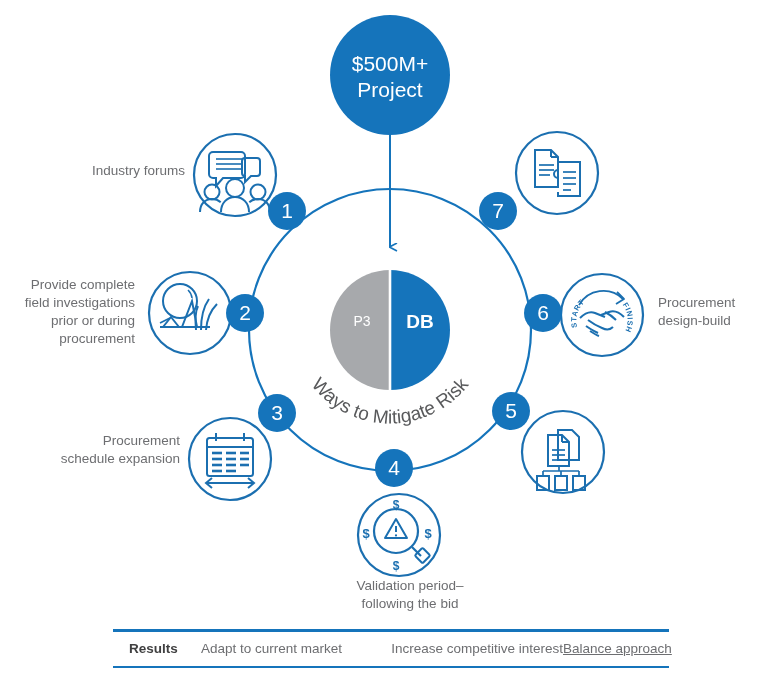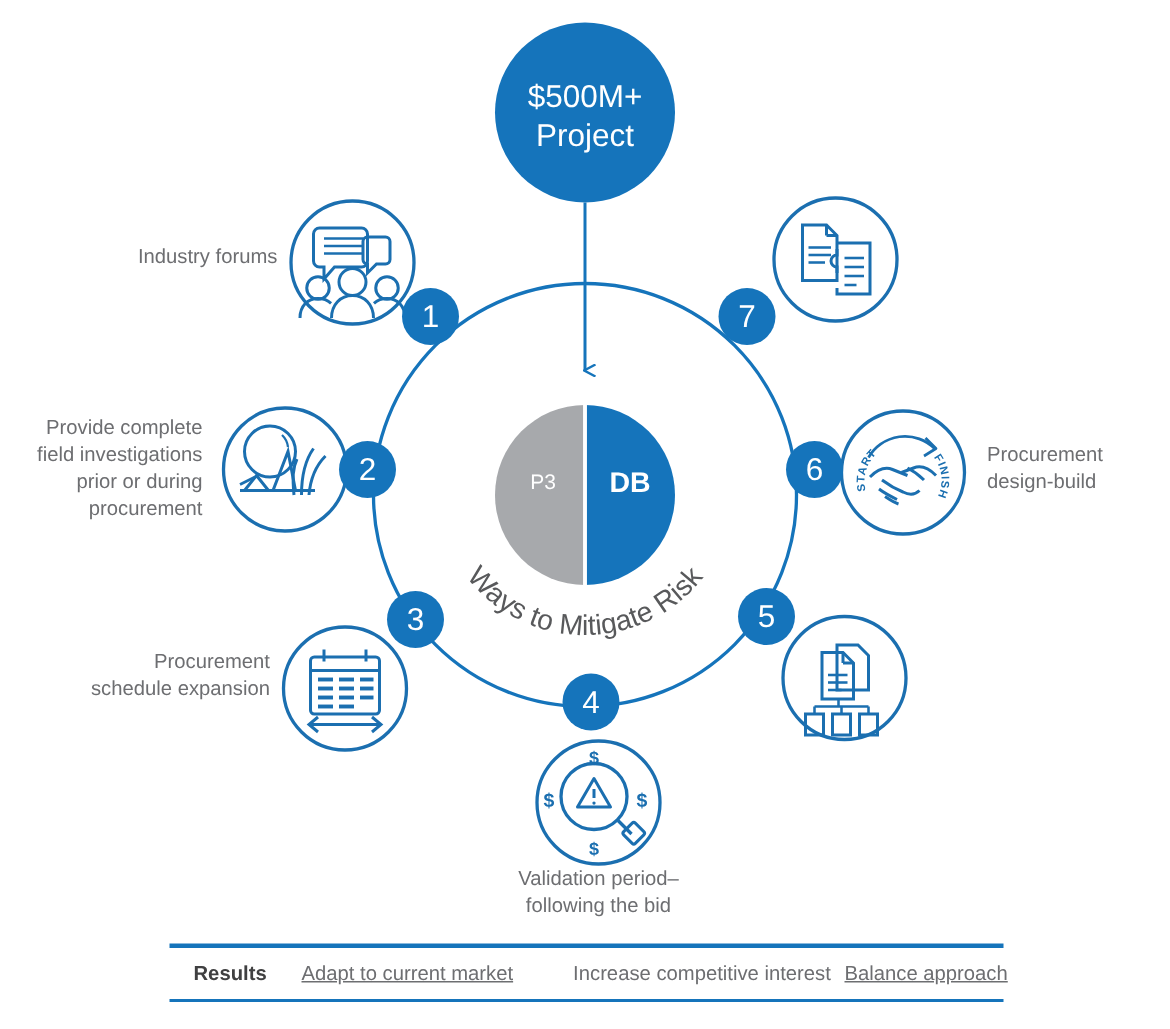--- a/index.html
+++ b/index.html
@@ -38,22 +38,22 @@
     margin-left:16px;
   }
   .results-title{
     font-size:13.5px;font-weight:bold;color:#404041;
     width:72px;flex:0 0 auto;
   }
   .results-item{
     font-size:13.5px;color:#6d6e71;
     flex:0 0 auto;
   }
-  .ri1{width:172px;text-align:left;text-decoration:underline;}
-  .ri2{width:190px;text-align:center;}
+  .ri1{width:172px;text-align:left;}
+  .ri2{width:190px;text-align:right;}
   .ri3{width:auto;text-align:left;text-decoration:underline;}
 </style>
 </head>
 <body>
 
 <div id="stage">
 
   <svg id="diagram" viewBox="0 0 780 686">
     <defs>
       <marker id="arrowDown" markerWidth="9" markerHeight="9" refX="4.5" refY="7.5" orient="auto" markerUnits="userSpaceOnUse">
@@ -269,21 +269,21 @@
   <div class="lbl right" style="left:30px;top:162px;width:155px;">Industry forums</div>
 
   <div class="lbl right" style="left:5px;top:276px;width:130px;">Provide complete
 field investigations
 prior or during
 procurement</div>
 
   <div class="lbl right" style="left:40px;top:432px;width:140px;">Procurement
 schedule expansion</div>
 
-  <div class="lbl center" style="left:314px;top:577px;width:170px;">Validation period–
+  <div class="lbl center" style="left:325px;top:577px;width:170px;">Validation period–
 following the bid</div>
 
 
   <div class="lbl left" style="left:658px;top:294px;width:110px;">Procurement
 design-build</div>
 
 
   <div class="results-bar">
     <div class="results-rule"></div>
     <div class="results-row">

